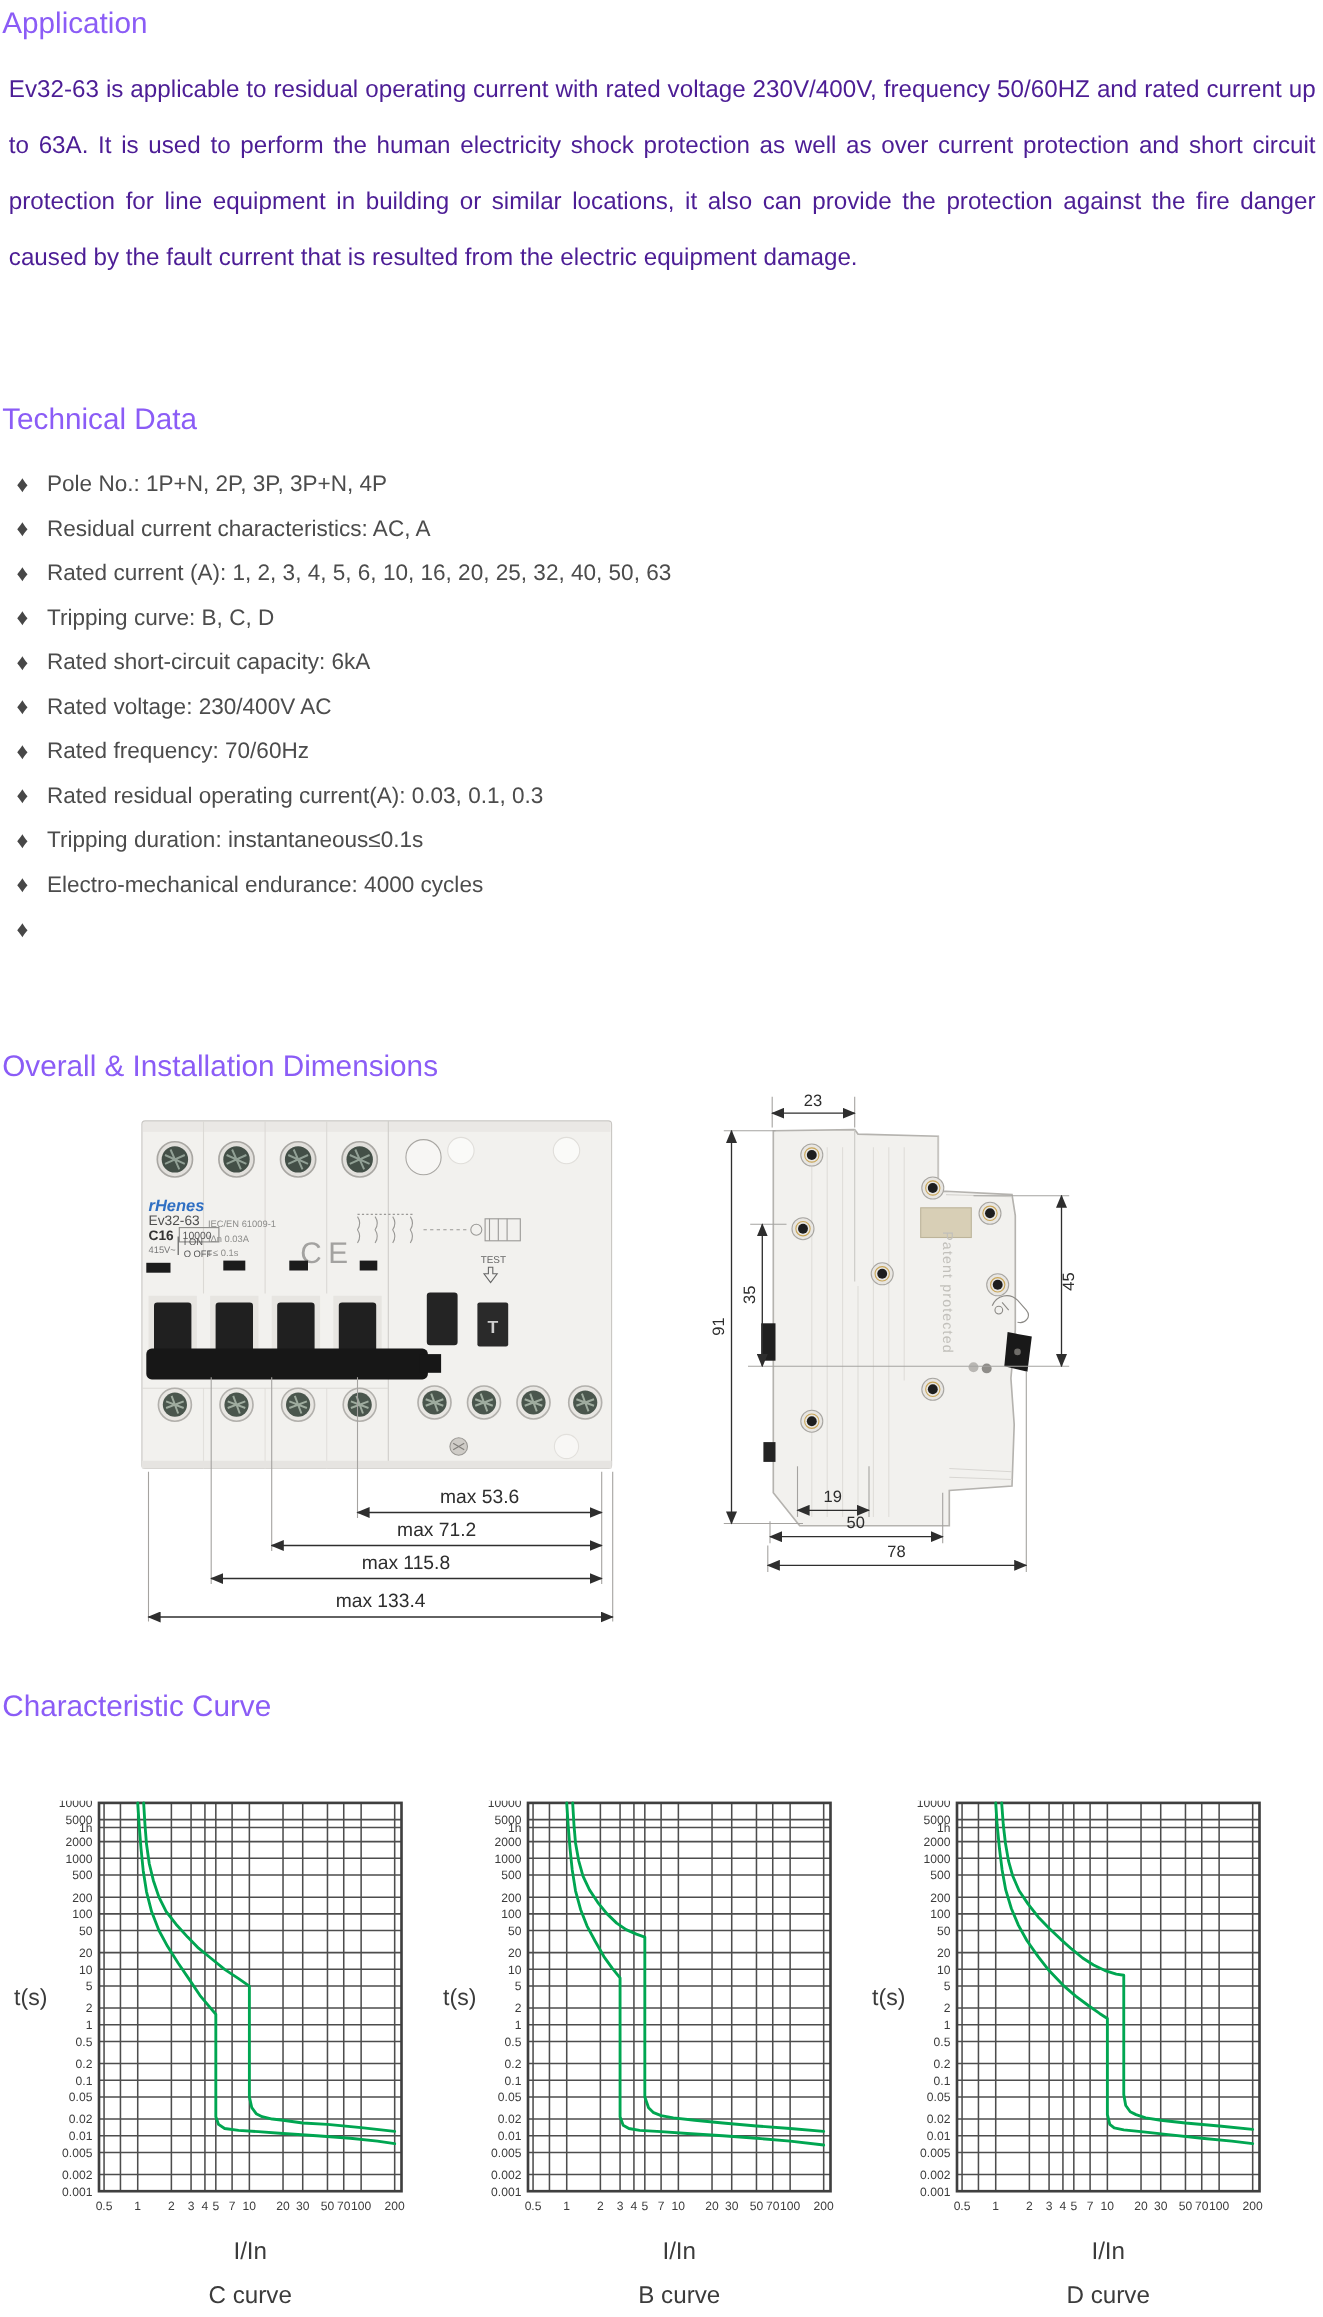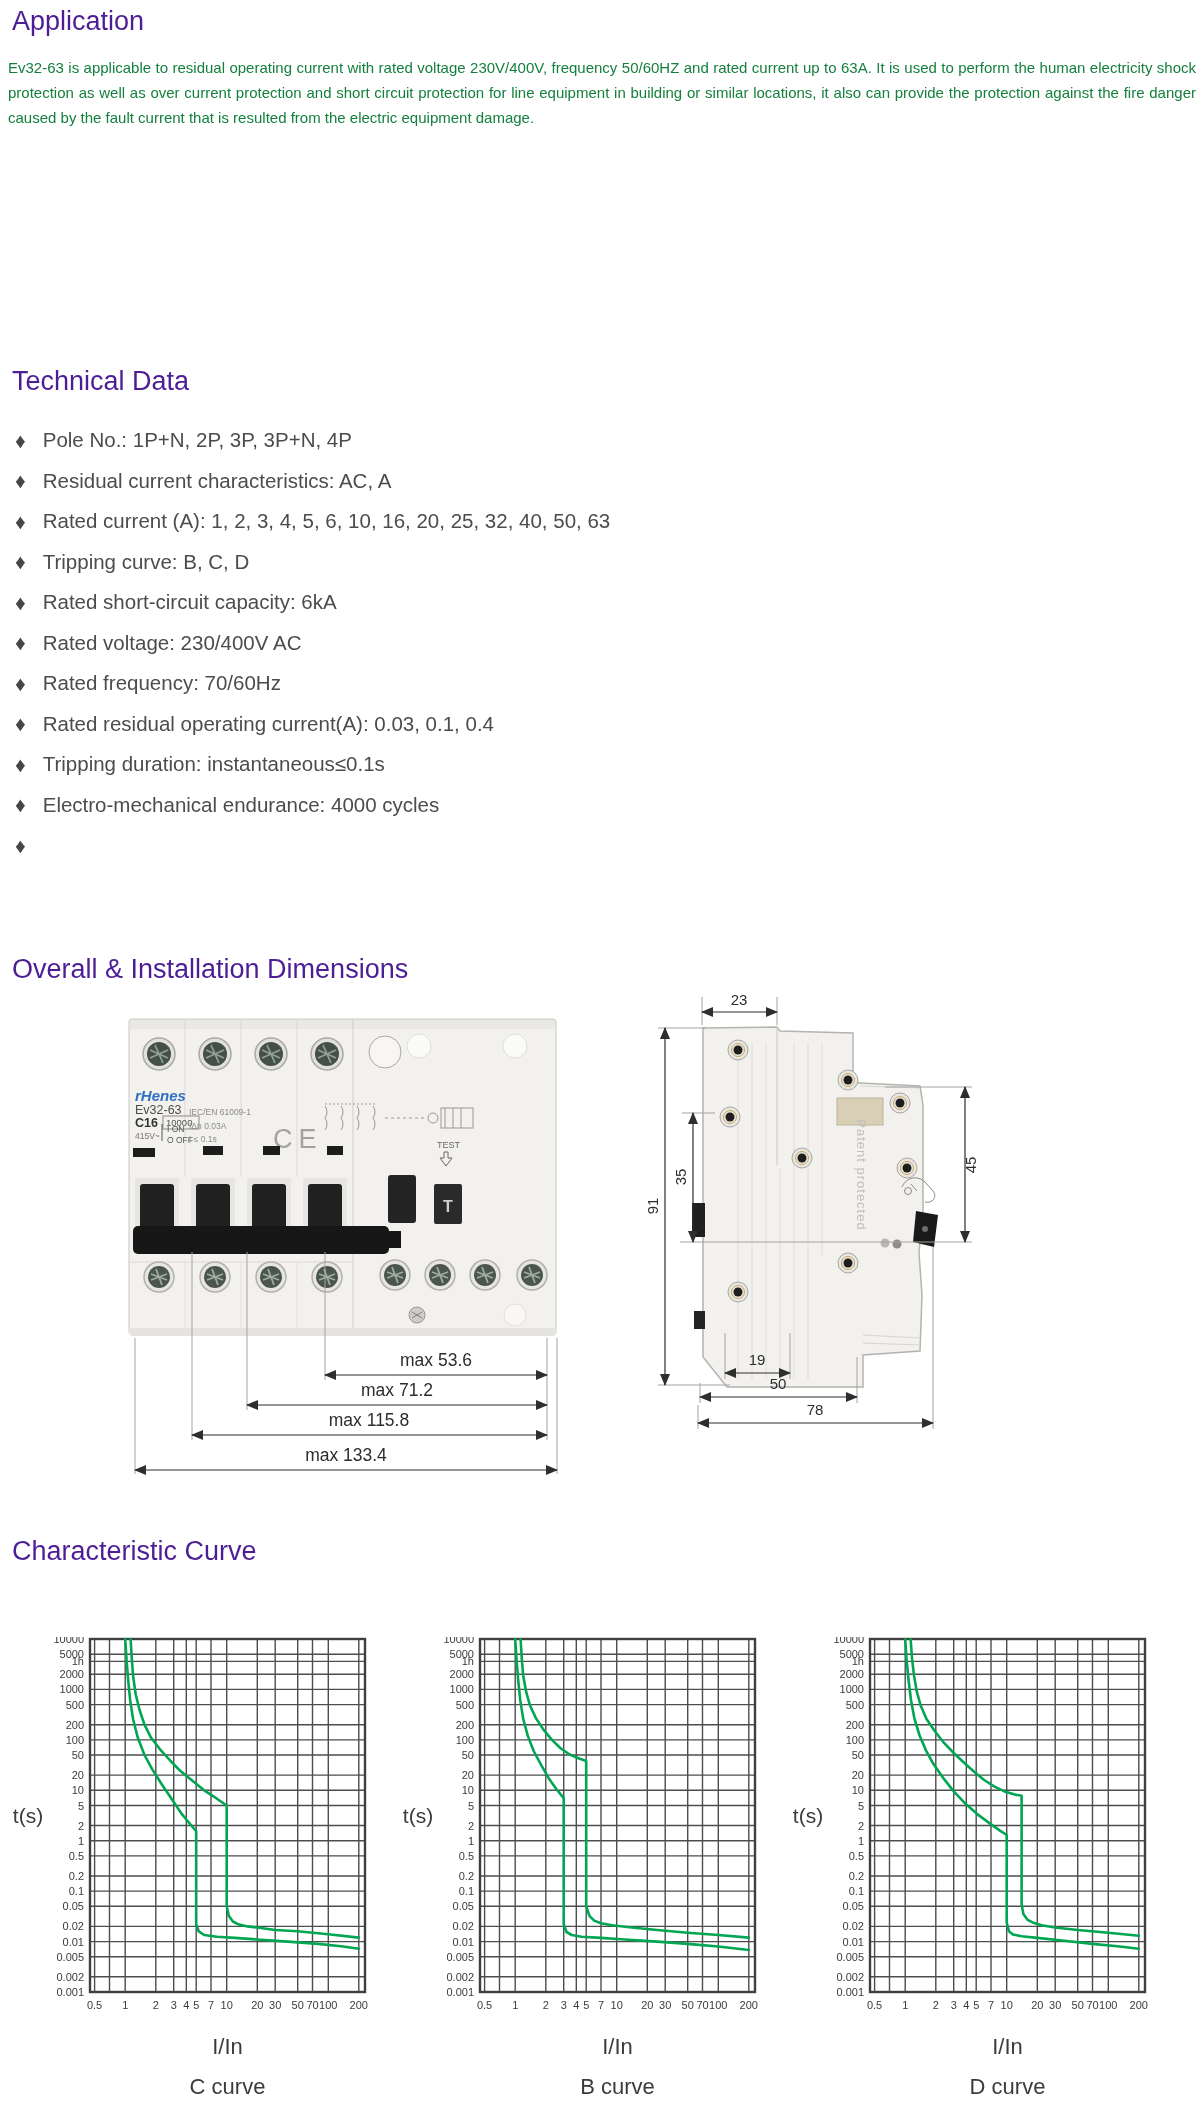--- a/index.html
+++ b/index.html
@@ -1,21 +1,21 @@
 <!DOCTYPE html>
 <html><head>
 <meta charset="utf-8">
 <style>
   html,body{margin:0;padding:0;background:#fff;}
   .page{position:relative;width:1203px;height:2106px;background:#ffffff;
         font-family:"Liberation Sans","DejaVu Sans",sans-serif;overflow:hidden;color:#4c4c4c;}
   .abs{position:absolute;}
-  .sec-title{position:absolute;left:12px;margin:0;font-size:27px;font-weight:400;color:#4c1d95;}
-  .para{position:absolute;left:8px;width:1188px;font-size:15px;line-height:25px;
-        color:#15803d;text-align:justify;margin:0;}
+  .sec-title{position:absolute;left:2px;margin:0;font-size:27px;font-weight:400;color:#8b5cf6;}
+  .para{position:absolute;left:8px;width:1188px;font-size:22px;line-height:51px;
+        color:#4c1d95;text-align:justify;margin:0;}
   .tech-list{position:absolute;left:10px;top:420px;width:1150px;}
   .tech-item{height:40.5px;display:flex;align-items:center;font-size:20.5px;color:#4c4c4c;}
   .tech-item .diamond{font-size:21px;margin:0 17px 0 5px;color:#474747;line-height:1;}
   .chart{position:absolute;top:1637px;width:375px;height:469px;}
   svg text{font-family:"Liberation Sans","DejaVu Sans",sans-serif;}
 </style>
 </head>
 <body>
 
 <div class="page">
@@ -48,21 +48,21 @@
       <div class="tech-item">
         <span class="diamond">♦</span>
         <span>Rated voltage: 230/400V AC</span>
       </div>
       <div class="tech-item">
         <span class="diamond">♦</span>
         <span>Rated frequency: 70/60Hz</span>
       </div>
       <div class="tech-item">
         <span class="diamond">♦</span>
-        <span>Rated residual operating current(A): 0.03, 0.1, 0.4</span>
+        <span>Rated residual operating current(A): 0.03, 0.1, 0.3</span>
       </div>
       <div class="tech-item">
         <span class="diamond">♦</span>
         <span>Tripping duration: instantaneous≤0.1s</span>
       </div>
       <div class="tech-item">
         <span class="diamond">♦</span>
         <span>Electro-mechanical endurance: 4000 cycles</span>
       </div>
       <div class="tech-item">

